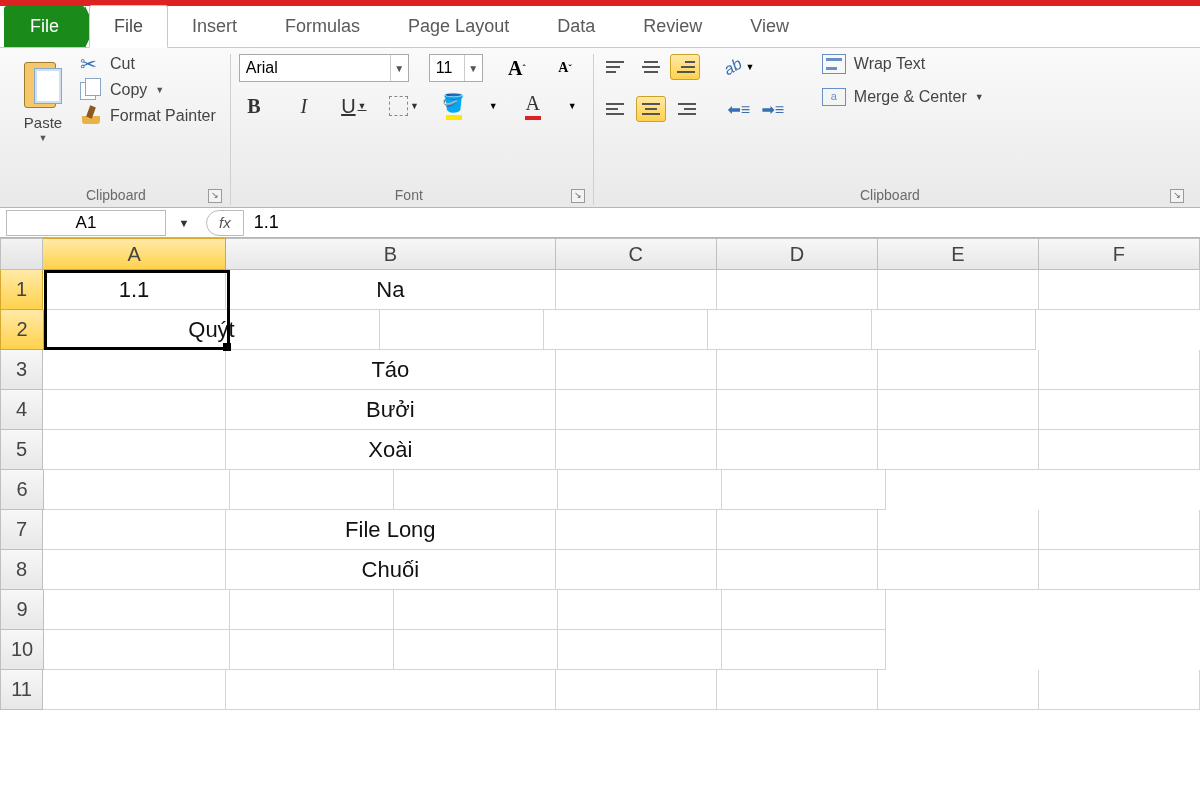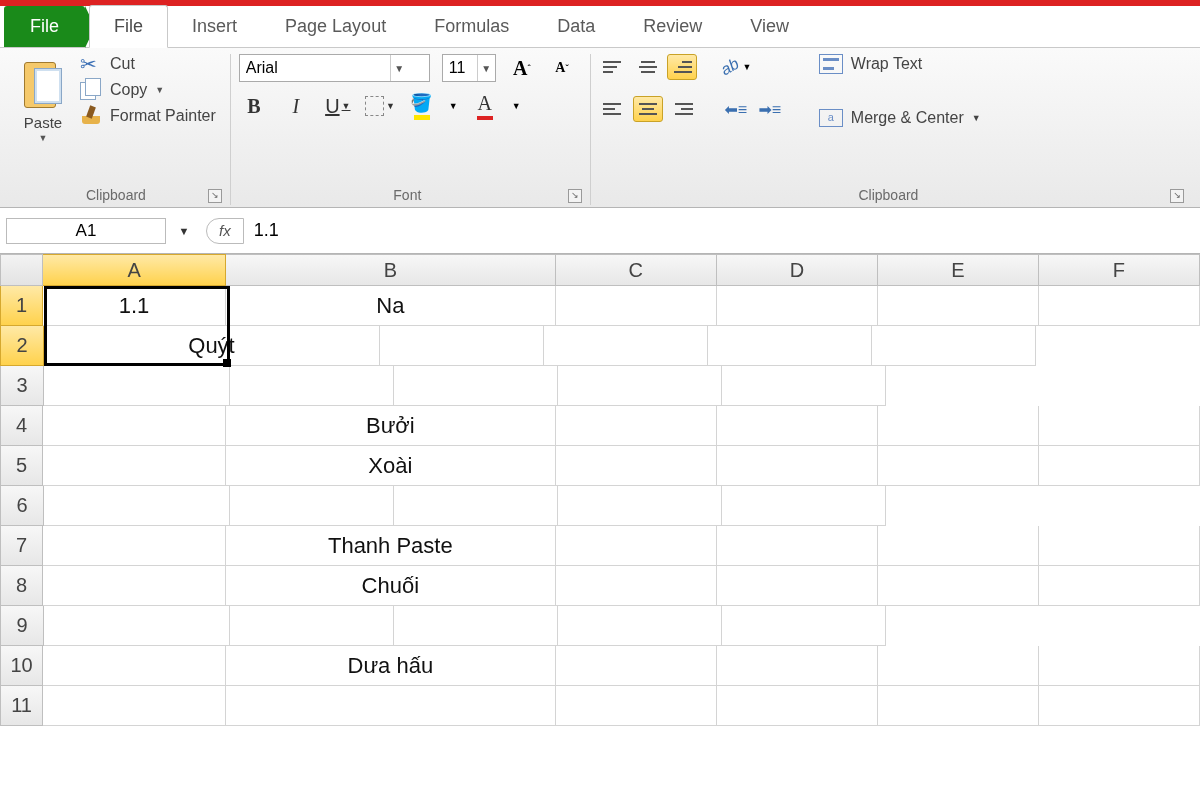--- a/index.html
+++ b/index.html
@@ -40,50 +40,50 @@
 .scissors{color:#3b6fb5;font-size:20px;line-height:1;}
 .copy-ic{position:relative;}
 .copy-ic::before{content:"";position:absolute;left:0;top:2px;width:14px;height:16px;background:#fff;border:1px solid #8aa7c7;}
 .copy-ic::after{content:"";position:absolute;left:5px;top:-2px;width:14px;height:16px;background:#fff;border:1px solid #8aa7c7;}
 .brush-ic{position:relative;}
 .brush-ic::before{content:"";position:absolute;left:2px;top:10px;width:18px;height:8px;background:#e7b24a;border-radius:0 0 3px 3px;}
 .brush-ic::after{content:"";position:absolute;left:8px;top:0;width:6px;height:12px;background:#8a5a20;transform:rotate(20deg);}
 
 
 .font-col1{display:flex;flex-direction:column;gap:10px;}
-.row{display:flex;align-items:center;gap:12px;}
+.row{display:flex;align-items:center;gap:20px;}
 .combo{display:flex;align-items:center;border:1px solid #aaa;background:#fff;height:28px;}
 .combo input{border:none;outline:none;font-size:16px;padding:0 6px;background:transparent;}
 .combo .arr{width:18px;text-align:center;font-size:10px;color:#555;border-left:1px solid #ccc;height:100%;display:flex;align-items:center;justify-content:center;cursor:pointer;}
 .grow-btn{width:28px;height:26px;display:flex;align-items:center;justify-content:center;font-weight:bold;cursor:pointer;}
 .btn-sq{width:30px;height:28px;display:flex;align-items:center;justify-content:center;cursor:pointer;font-family:"Times New Roman",serif;font-size:20px;color:#333;}
 .border-btn{border:1px dashed #888;width:22px;height:20px;}
 .fill-swatch{width:16px;height:6px;background:#ffe600;display:inline-block;}
 .font-swatch{width:16px;height:4px;background:#d22;display:inline-block;}
 .paint-ic{color:#c89b2e;font-size:18px;}
 .a-big{font-family:"Times New Roman",serif;}
 
 
 .align-rows{display:flex;flex-direction:column;gap:16px;}
 .align-row{display:flex;gap:4px;}
 .align-btn{width:30px;height:26px;display:flex;flex-direction:column;justify-content:center;gap:3px;padding:4px;cursor:pointer;}
 .align-btn span{height:2px;background:#555;display:block;}
 .align-btn.sel{background:linear-gradient(#ffe9a6,#ffd24d);border:1px solid #c9a227;border-radius:3px;}
 .indent-btn{width:30px;height:26px;display:flex;align-items:center;justify-content:center;cursor:pointer;color:#3a6fb0;font-size:16px;}
 .orient-btn{display:flex;align-items:center;gap:4px;cursor:pointer;}
-.wrap-stack{display:flex;flex-direction:column;gap:35px;justify-content:center;}
+.wrap-stack{display:flex;flex-direction:column;gap:14px;justify-content:center;}
 .wrap-item{display:flex;align-items:center;gap:8px;font-size:16px;color:#444;cursor:pointer;white-space:nowrap;}
 .wrap-ic{width:24px;height:20px;border:1px solid #6a8ec6;position:relative;}
 .wrap-ic::before{content:"";position:absolute;left:3px;top:3px;right:3px;height:3px;background:#6a8ec6;}
 .wrap-ic::after{content:"";position:absolute;left:3px;bottom:3px;right:8px;height:3px;background:#6a8ec6;}
 .merge-ic{width:24px;height:18px;border:1px solid #6a8ec6;position:relative;}
 .merge-ic::before{content:"a";position:absolute;left:0;right:0;text-align:center;font-size:11px;color:#6a8ec6;top:1px;}
 
 
-.formula-bar{height:46px;border-bottom:1px solid #b5b5b5;display:flex;align-items:center;background:#fff;}
+.formula-bar{height:30px;border-bottom:1px solid #b5b5b5;display:flex;align-items:center;background:#fff;}
 .name-box{width:160px;border:1px solid #bbb;margin:3px 6px;height:26px;display:flex;align-items:center;justify-content:center;font-size:17px;background:#fff;}
 .name-arr{width:24px;height:26px;display:flex;align-items:center;justify-content:center;font-size:11px;color:#333;cursor:pointer;}
 .fx-box{border:1px solid #bbb;height:26px;border-radius:13px 0 0 13px;padding:0 12px;display:flex;align-items:center;gap:14px;margin-left:10px;}
 .fx-label{font-style:italic;font-size:15px;color:#555;}
 .fx-input{border:none;outline:none;font-size:18px;flex:1;}
 .fx-wrap{display:flex;flex:1;align-items:center;}
 
 
 .grid{display:flex;flex-direction:column;}
 .col-headers{display:flex;height:32px;}
@@ -108,22 +108,22 @@
 </style>
 </head>
 <body>
 
 <div class="redbar"></div>
 
 <div class="tabstrip">
   <div class="tab file">File</div>
   <div class="tab active">File</div>
   <div class="tab">Insert</div>
+  <div class="tab">Formulas</div>
   <div class="tab">Page Layout</div>
-  <div class="tab">Formulas</div>
   <div class="tab">Data</div>
   <div class="tab">Review</div>
   <div class="tab">View</div>
 </div>
 
 <div class="ribbon">
 
   <div class="group">
     <div class="group-body">
       <div class="big-btn">
@@ -306,20 +306,21 @@
           <div class="rowh sel">2</div>
           <div class="cell wB colB">Quýt</div>
           <div class="cell wC colC"></div>
           <div class="cell wD colD"></div>
           <div class="cell wE colE"></div>
           <div class="cell wF colF"></div>
         </div>
         <div class="gridrow">
           <div class="rowh">3</div>
           <div class="cell wA colA"></div>
+          <div class="cell wB colB">Táo</div>
           <div class="cell wC colC"></div>
           <div class="cell wD colD"></div>
           <div class="cell wE colE"></div>
           <div class="cell wF colF"></div>
         </div>
         <div class="gridrow">
           <div class="rowh">4</div>
           <div class="cell wA colA"></div>
           <div class="cell wB colB">Bưởi</div>
           <div class="cell wC colC"></div>
@@ -340,21 +341,21 @@
           <div class="rowh">6</div>
           <div class="cell wA colA"></div>
           <div class="cell wC colC"></div>
           <div class="cell wD colD"></div>
           <div class="cell wE colE"></div>
           <div class="cell wF colF"></div>
         </div>
         <div class="gridrow">
           <div class="rowh">7</div>
           <div class="cell wA colA"></div>
-          <div class="cell wB colB">Thanh Paste</div>
+          <div class="cell wB colB">File Long</div>
           <div class="cell wC colC"></div>
           <div class="cell wD colD"></div>
           <div class="cell wE colE"></div>
           <div class="cell wF colF"></div>
         </div>
         <div class="gridrow">
           <div class="rowh">8</div>
           <div class="cell wA colA"></div>
           <div class="cell wB colB">Chuối</div>
           <div class="cell wC colC"></div>
@@ -366,21 +367,20 @@
           <div class="rowh">9</div>
           <div class="cell wA colA"></div>
           <div class="cell wC colC"></div>
           <div class="cell wD colD"></div>
           <div class="cell wE colE"></div>
           <div class="cell wF colF"></div>
         </div>
         <div class="gridrow">
           <div class="rowh">10</div>
           <div class="cell wA colA"></div>
-          <div class="cell wB colB">Dưa hấu</div>
           <div class="cell wC colC"></div>
           <div class="cell wD colD"></div>
           <div class="cell wE colE"></div>
           <div class="cell wF colF"></div>
         </div>
         <div class="gridrow">
           <div class="rowh">11</div>
           <div class="cell wA colA"></div>
           <div class="cell wB colB"></div>
           <div class="cell wC colC"></div>

